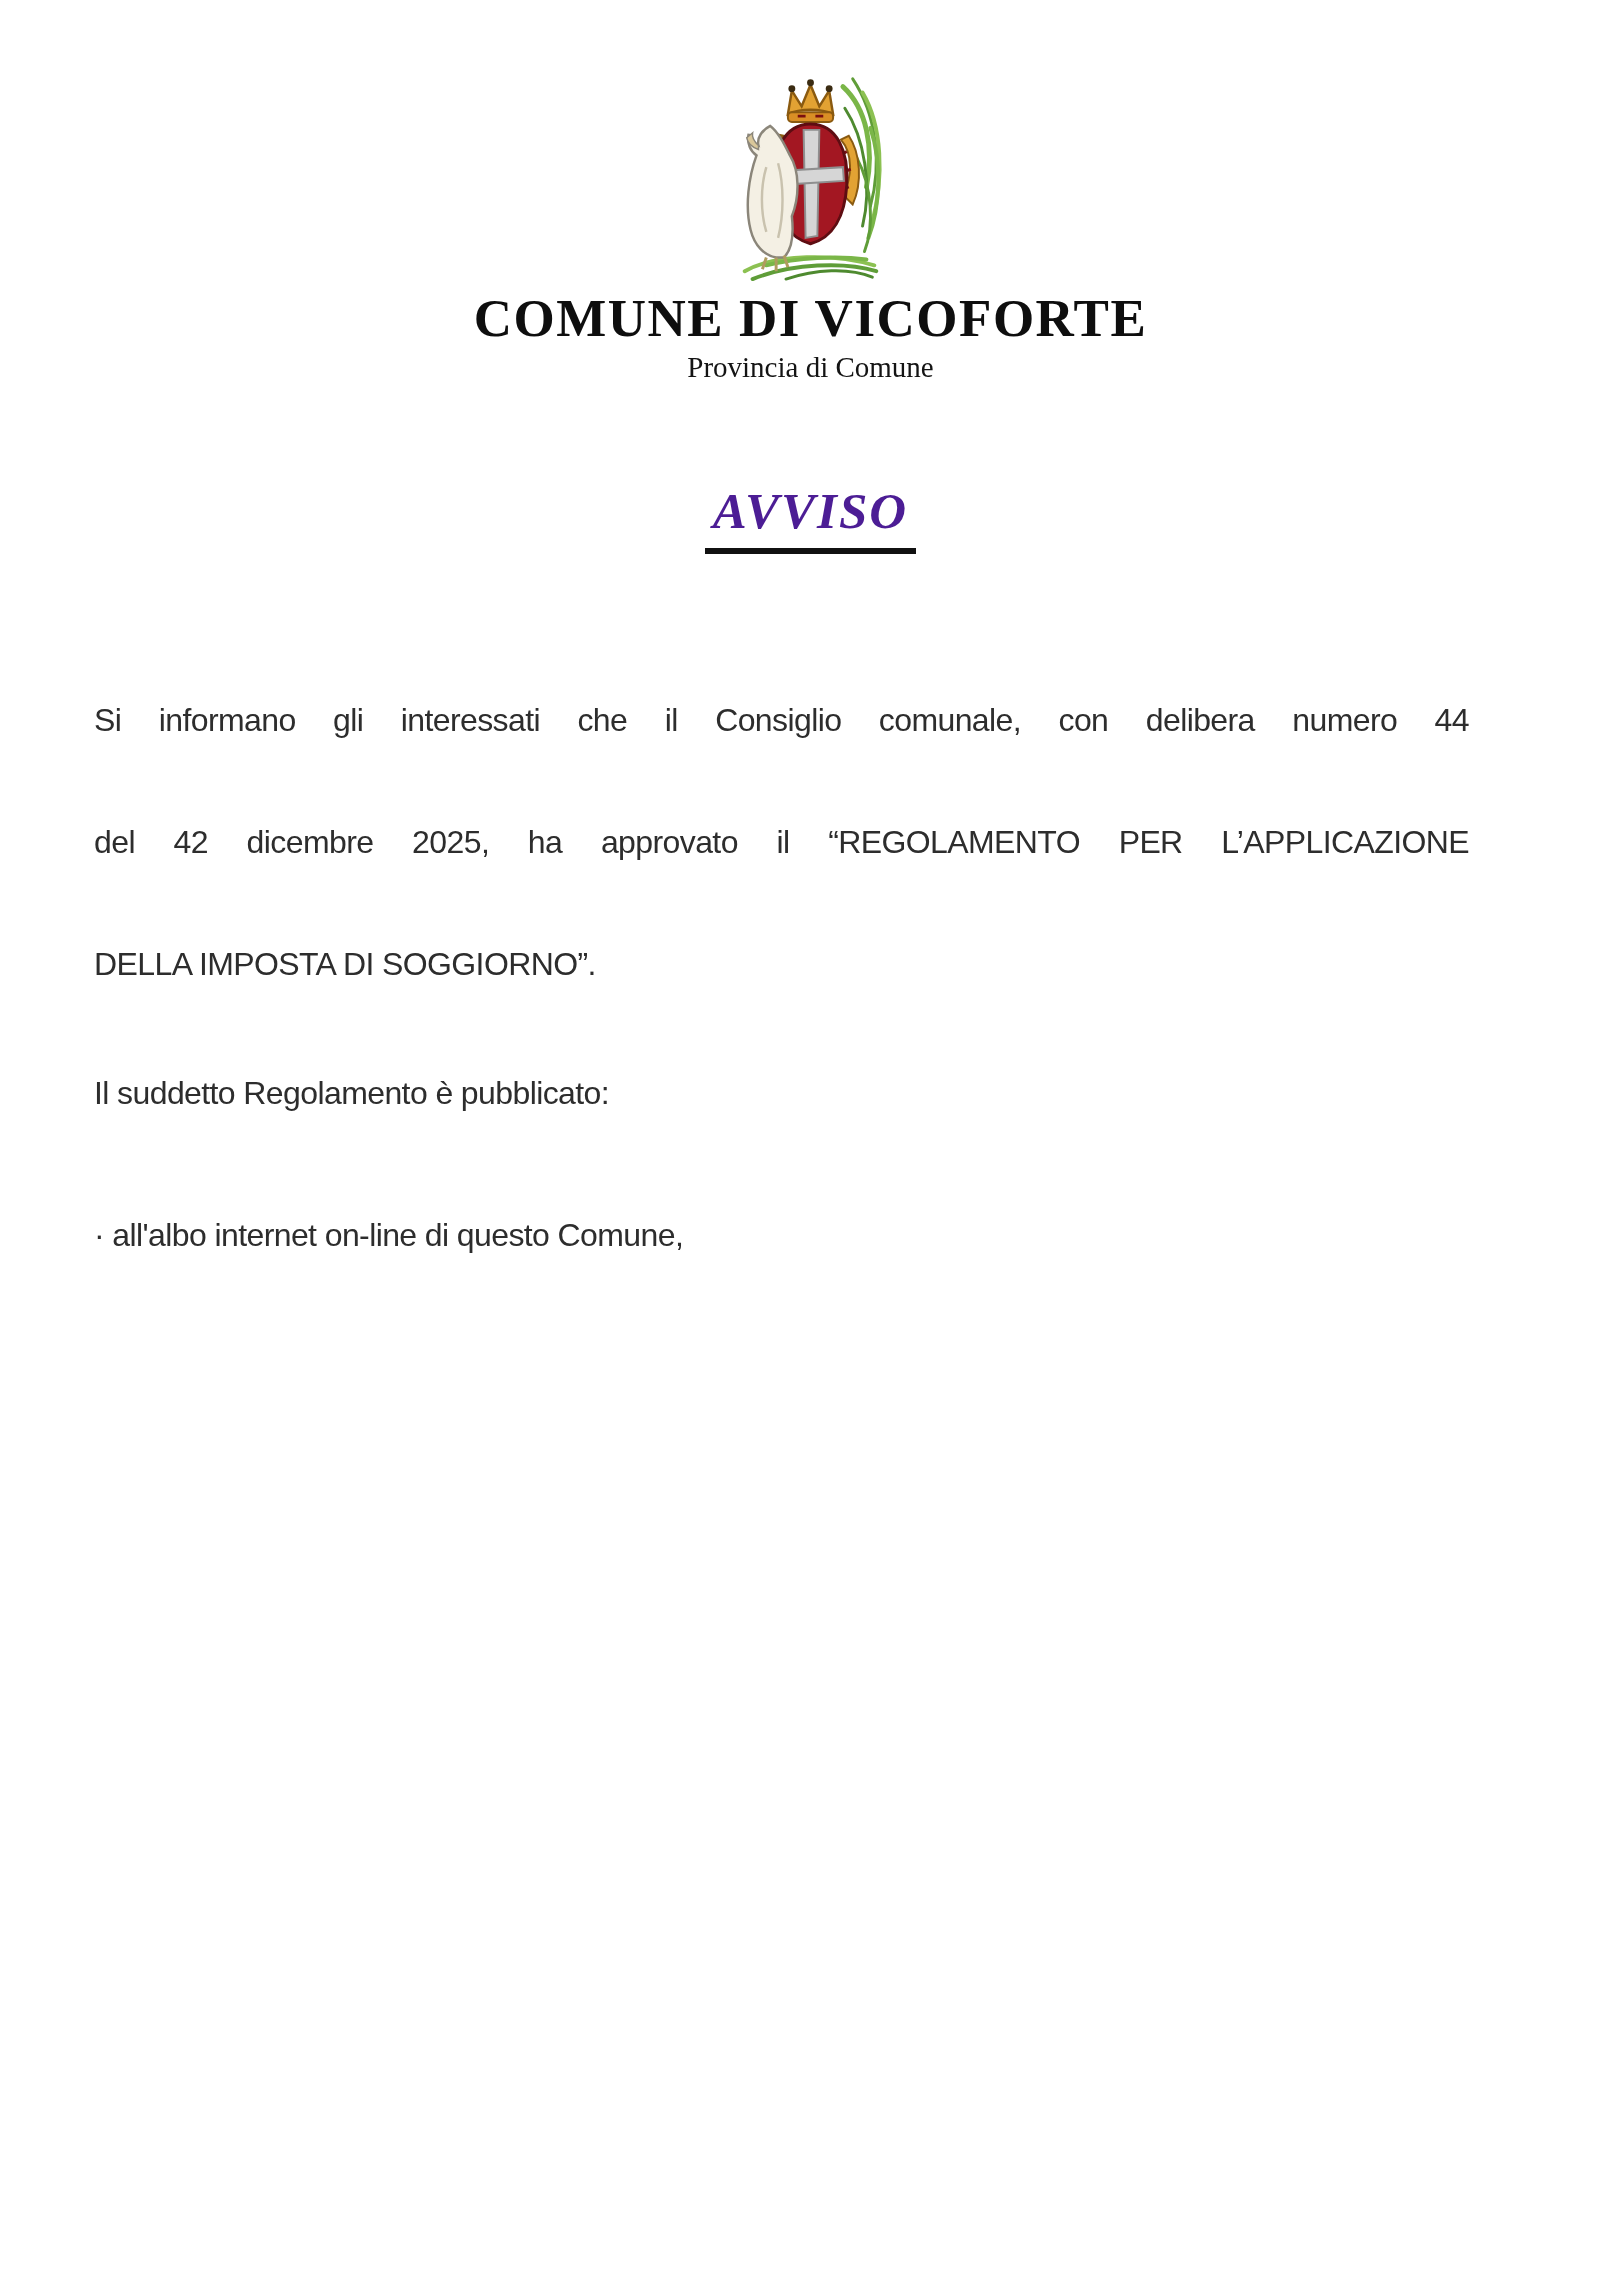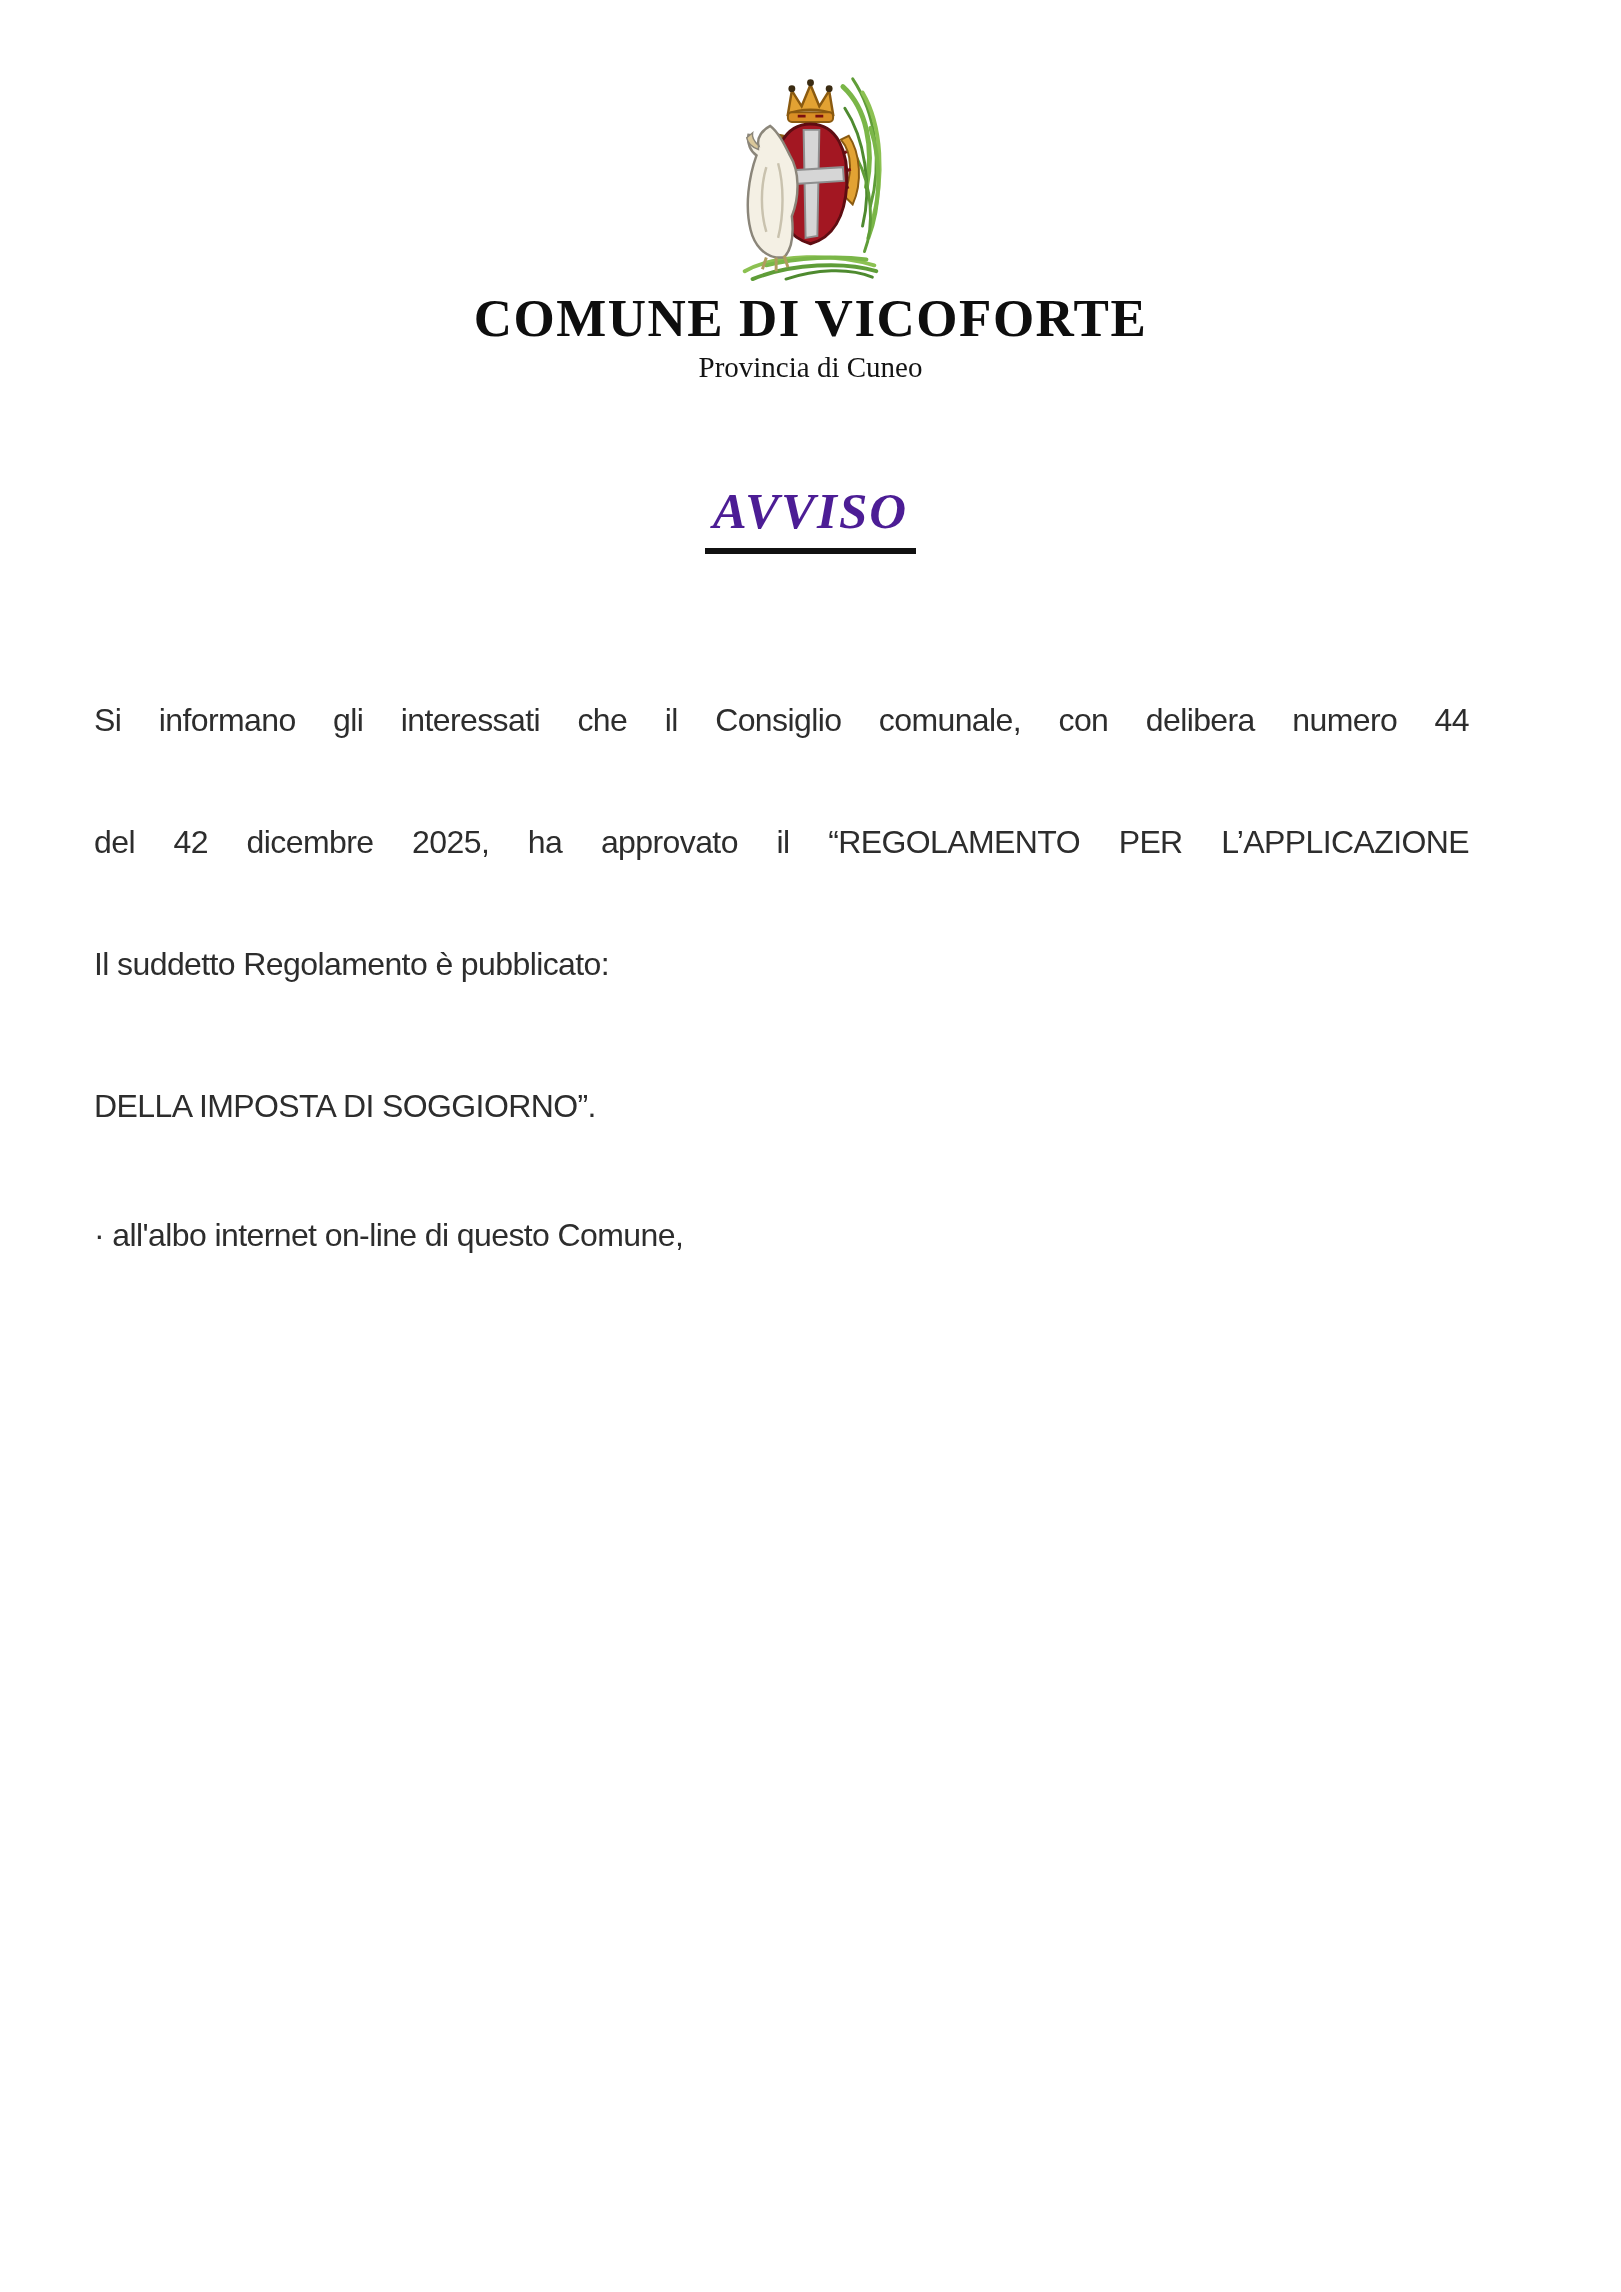--- a/index.html
+++ b/index.html
@@ -126,35 +126,35 @@
                    C66 184 68 168 66 150 C74 130 74 104 64 88 C58 76 52 64 44 58 Z" fill="#f4f0e4" stroke="#8b867a" stroke-width="2.5"></path>
           <path d="M32 78 C28 74 25 70 26 65 L20 70 C21 76 26 80 32 82 Z" fill="#d9c79a" stroke="#8b867a" stroke-width="1.5"></path>
           <path d="M40 100 C34 120 34 146 40 166 M52 96 C58 118 58 148 52 172" stroke="#c9c2ae" stroke-width="2.5" fill="none"></path>
           <path d="M40 192 L36 204 M50 192 L50 206 M58 190 L62 202" stroke="#b09b5e" stroke-width="3" fill="none"></path>
         </g>
       </svg>
     </div>
 
     <div class="municipality">COMUNE DI VICOFORTE</div>
 
-    <div class="province">Provincia di Cuneo</div>
+    <div class="province">Provincia di Comune</div>
   </div>
 
   <div class="notice-title-row">
     <span class="notice-title">AVVISO</span>
   </div>
 
   <div class="body-text">
 
     <span class="line just mb-para">Si informano gli interessati che il Consiglio comunale, con delibera numero 44</span>
 
     <span class="line just mb-para">del 42 dicembre 2025, ha approvato il “REGOLAMENTO PER L’APPLICAZIONE</span>
 
+    <span class="line mb-sect">DELLA IMPOSTA DI SOGGIORNO”.</span>
+
     <span class="line mb-item">Il suddetto Regolamento è pubblicato:</span>
-
-    <span class="line mb-sect">DELLA IMPOSTA DI SOGGIORNO”.</span>
 
     <span class="line mb-item">· all'albo internet on-line di questo Comune,</span>
 
   </div>
 
 </div>
 
 
 </body></html>

